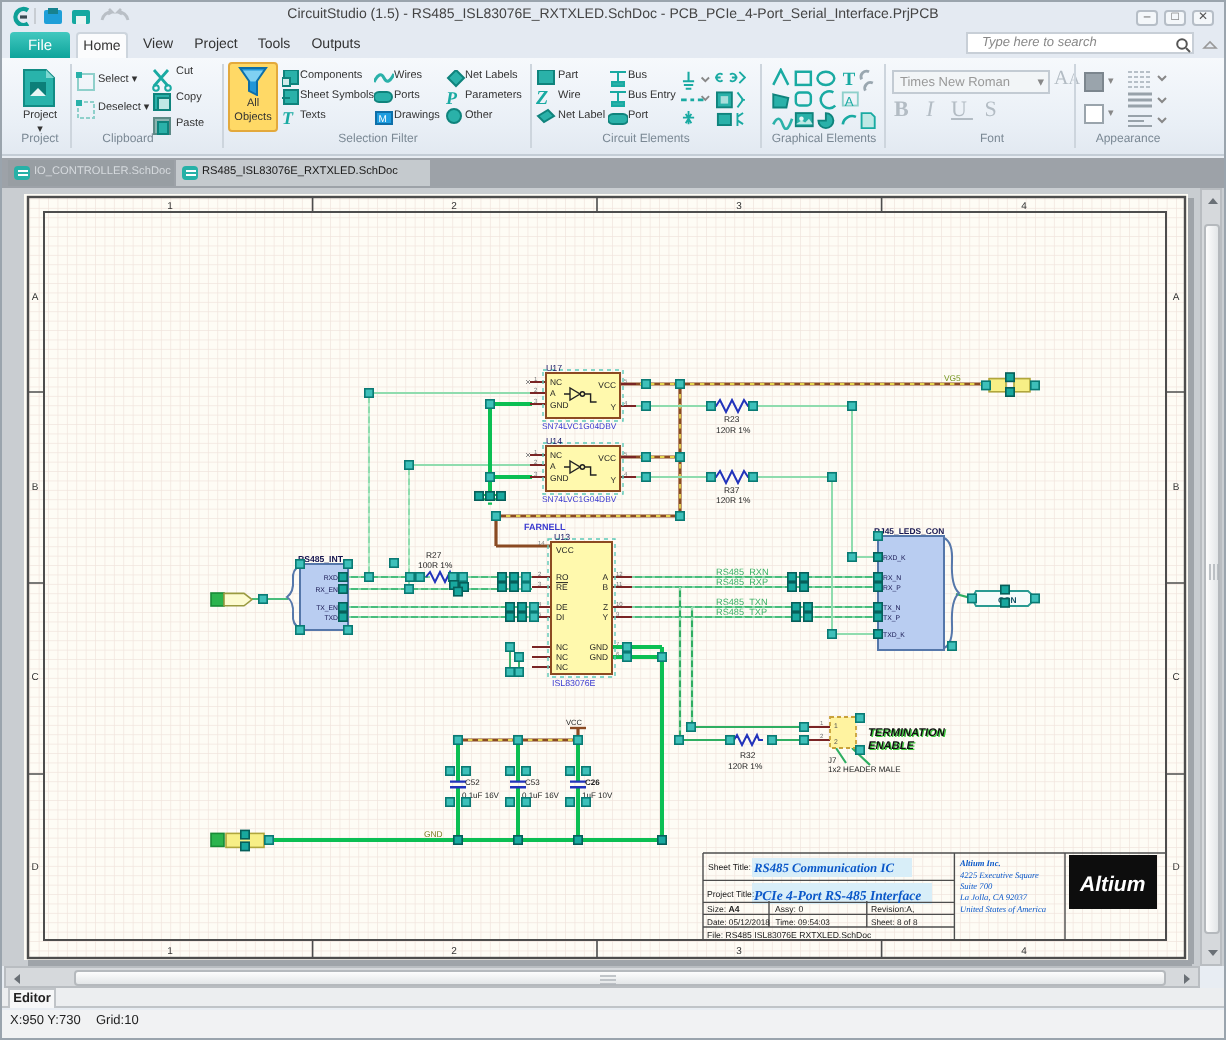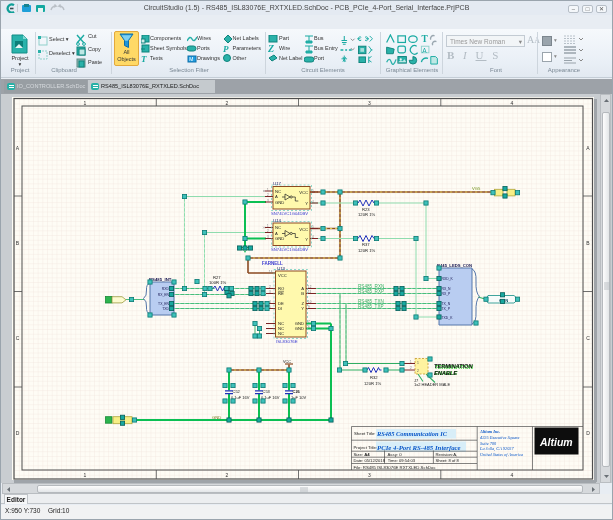--- a/index.html
+++ b/index.html
@@ -56,20 +56,34 @@
       <rect x="33" y="5" width="5" height="4" fill="#e8f4f2"></rect>
       <path d="M46 7 q1 -4 5 -4 l-1.5 -1.5 m1.5 1.5 l-2 1" stroke="#b9bfc6" stroke-width="1.4" fill="none"></path>
       <path d="M59 7 q-1 -4 -5 -4 l1.5 -1.5 m-1.5 1.5 l2 1" stroke="#b9bfc6" stroke-width="1.4" fill="none"></path>
         <rect x="66" y="1" width="1" height="8" fill="#c8cdd3"></rect>
     </svg>
     <div class="wbtn" style="left:567px">–</div>
     <div class="wbtn" style="left:581px">□</div>
     <div class="wbtn" style="left:595px">✕</div>
   </div>
 
+  <div id="tabrow">
+    <div id="filebtn">File</div>
+    <div class="rtab active" style="left:37px;width:26px">Home</div>
+    <div class="rtab" style="left:66px;width:24px">View</div>
+    <div class="rtab" style="left:92px;width:30px">Project</div>
+    <div class="rtab" style="left:124px;width:24px">Tools</div>
+    <div class="rtab" style="left:150px;width:34px">Outputs</div>
+    <div id="search">Type here to search</div>
+    <svg style="position:absolute;left:586px;top:3px" width="22" height="9" viewBox="0 0 22 9">
+      <circle cx="4" cy="4" r="2.4" fill="none" stroke="#555" stroke-width="1"></circle>
+      <line x1="6" y1="6" x2="8" y2="8" stroke="#555" stroke-width="1"></line>
+      <path d="M15 6 l3 -3 l3 3 z" fill="none" stroke="#999" stroke-width="0.8"></path>
+    </svg>
+  </div>
 
   <div id="ribbon">
 
     <svg class="ricon" style="left:9px;top:5px" width="19" height="20" viewBox="0 0 19 20">
       <path d="M2 1 h11 l4 4 v14 h-15 z" fill="#29b3ab" stroke="#128c85"></path>
       <path d="M13 1 l4 4 h-4 z" fill="#7fd8d2"></path>
       <rect x="5" y="7" width="8" height="7" fill="#0c7f79"></rect>
       <path d="M5 14 l4 -4 4 4 z" fill="#e8f6f5"></path>
     </svg>
     <div class="ritem" style="left:3px;top:26px;width:32px;text-align:center">Project<br>▾</div>

